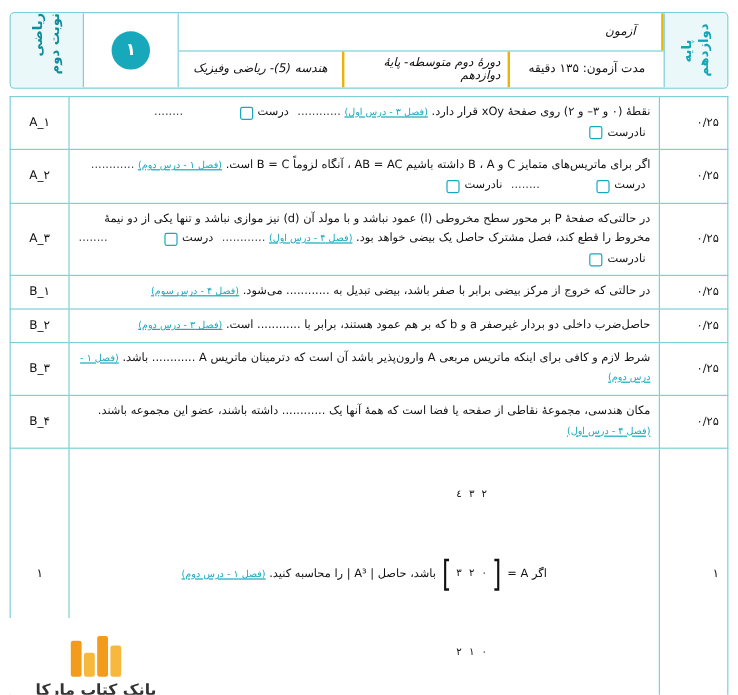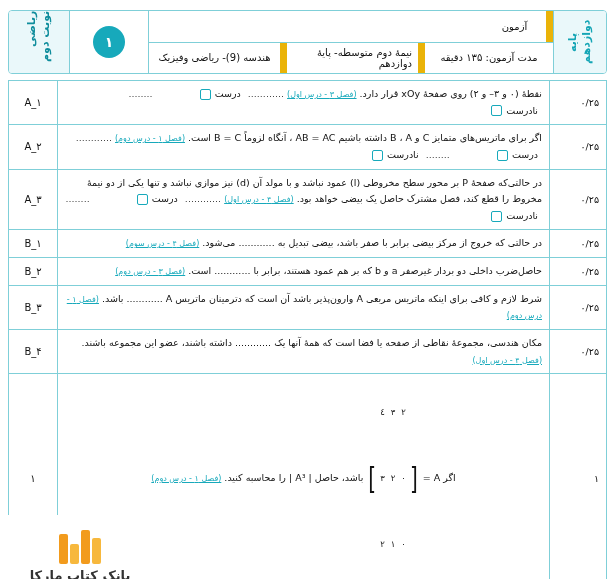--- a/index.html
+++ b/index.html
@@ -45,21 +45,21 @@
   .hdr-row{
     flex:1;display:flex;flex-direction:row;align-items:center;
   }
   .hdr-row.top{border-bottom:1px solid #7fcfd8;}
   .hdr-cell{
     display:flex;align-items:center;justify-content:center;
     height:100%;
     padding:0 6px;
     box-sizing:border-box;
   }
-  .cell-div{border-right:7px solid #eab308;}
+  .cell-div{border-right:2px solid #eab308;font-style:italic;}
   .hdr-title{
     flex:1;font-size:12px;font-weight:bold;color:#111;
   }
   .hdr-sub{
     flex:1;font-size:10px;color:#111;
   }
   .hdr-label{width:70px;font-size:10px;color:#111;}
   .hdr-time{width:128px;font-size:10px;color:#111;}
   .hdr-badge-wrap{
     width:78px;display:flex;align-items:center;justify-content:center;
@@ -151,22 +151,22 @@
     <div class="hdr-brand">
       <span class="vert">پایه دوازدهم</span>
     </div>
 
     <div class="hdr-mid">
       <div class="hdr-row top">
         <div class="hdr-cell cell-div hdr-label">آزمون</div>
       </div>
       <div class="hdr-row">
         <div class="hdr-cell hdr-time">مدت آزمون: ۱۳۵ دقیقه</div>
-        <div class="hdr-cell cell-div hdr-sub">نیمهٔ دوم متوسطه- پایهٔ دوازدهم</div>
-        <div class="hdr-cell cell-div hdr-sub">هندسه (9)- ریاضی وفیزیک</div>
+        <div class="hdr-cell cell-div hdr-sub">دورهٔ دوم متوسطه- پایهٔ دوازدهم</div>
+        <div class="hdr-cell cell-div hdr-sub">هندسه (5)- ریاضی وفیزیک</div>
       </div>
     </div>
 
     <div class="hdr-badge-wrap">
       <div class="circle">۱</div>
     </div>
 
     <div class="hdr-right">
       <span class="vert">ریاضی نوبت دوم</span>
     </div>

